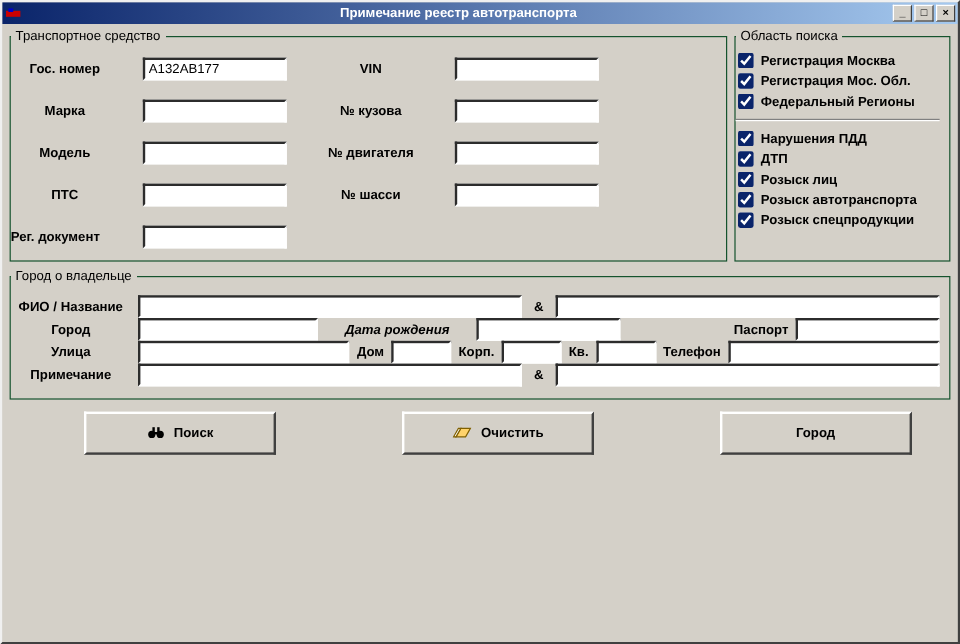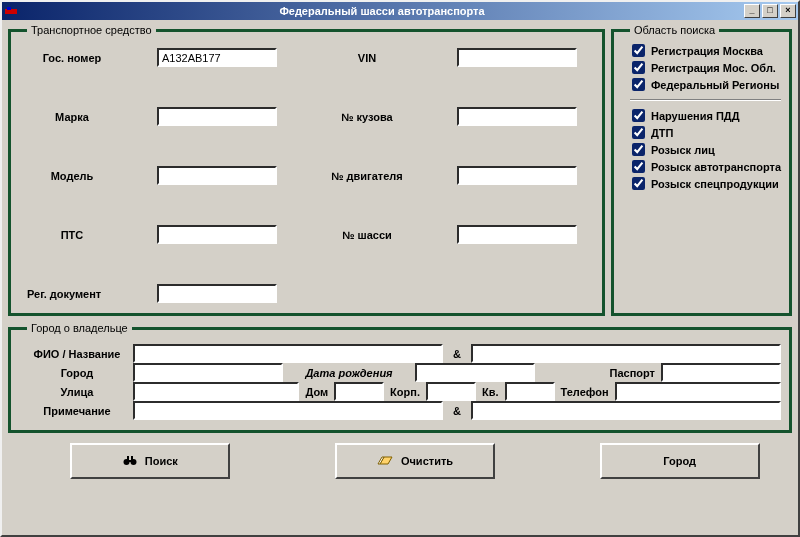--- a/index.html
+++ b/index.html
@@ -54,24 +54,24 @@
     cursor: default;
     color:#000;
   }
   .client {
     flex:1;
     background: #d4d0c8;
     padding: 4px 6px 6px 6px;
     position: relative;
   }
   fieldset {
-    border: 3px solid #14532d;
+    border: 1px solid #14532d;
     border-radius: 0;
     margin: 0 0 6px 0;
-    padding: 6px 8px 10px 16px;
+    padding: 6px 8px 10px 0;
     background: #d4d0c8;
   }
   fieldset > legend {
     font-size: 11px;
     padding: 0 4px;
     color: #000;
   }
   .top-row {
     display: flex;
     gap: 6px;
@@ -82,21 +82,20 @@
   .search-area {
     width: 180px;
   }
   .vehicle-grid {
     display: grid;
     grid-template-columns: 90px 120px 100px 120px;
     column-gap: 20px;
     row-gap: 16px;
     align-items: center;
     padding-top: 6px;
-    gap: 40px;
   }
   .vehicle-grid .lbl {
     font-weight: bold;
     text-align: center;
   }
   .vehicle-grid .lbl.left { text-align:left; }
   input.sunken {
     height: 19px;
     border: 2px inset #fff;
     border-color: #808080 #fff #fff #808080;
@@ -170,21 +169,21 @@
 <body>
 
 <div class="window">
   <div class="titlebar">
     <span class="sys-icon">
       <svg width="14" height="14">
           <rect x="1" y="5" width="12" height="5" fill="#c00"></rect>
           <rect x="3" y="3" width="4" height="3" fill="#00c"></rect>
         </svg>
     </span>
-    <span class="title">Федеральный шасси автотранспорта</span>
+    <span class="title">Примечание реестр автотранспорта</span>
     <div class="win-buttons">
       <div class="win-btn">_</div>
       <div class="win-btn">□</div>
       <div class="win-btn">×</div>
     </div>
   </div>
 
   <div class="client">
 
     <div class="top-row">

